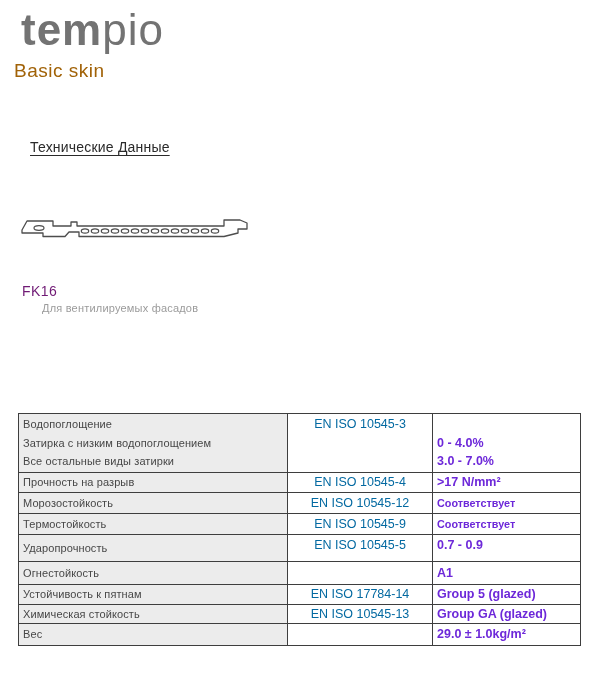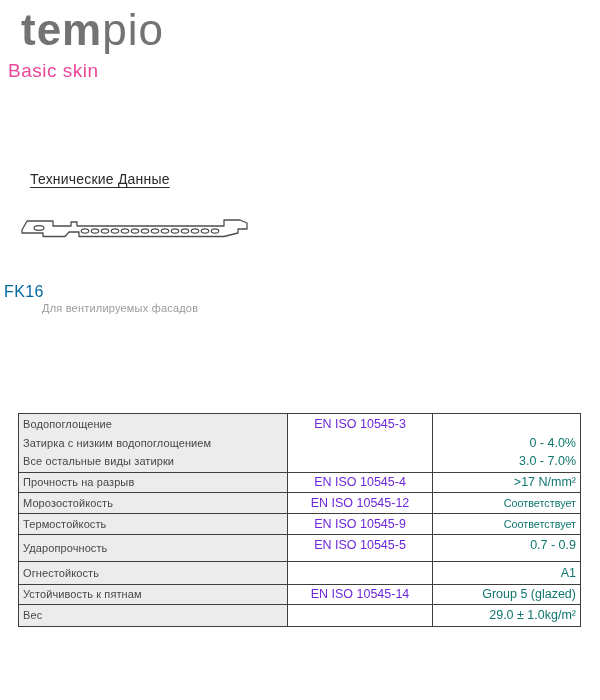--- a/index.html
+++ b/index.html
@@ -4,48 +4,48 @@
 <style>
   html,body{margin:0;padding:0;background:#ffffff;}
   #app{
     position:relative;width:600px;height:700px;background:#ffffff;overflow:hidden;
     font-family:"Liberation Sans","DejaVu Sans",sans-serif;color:#3c3c3c;
   }
   
   .logo{position:absolute;left:21px;top:6px;font-size:44px;line-height:1.1;color:#737373;letter-spacing:1px;white-space:nowrap;}
   .logo .lb{font-weight:700;}
   .logo .ll{font-weight:400;}
-  .subtitle{position:absolute;left:8px;top:60px;font-size:19px;color:#ec4899;letter-spacing:.5px;}
+  .subtitle{position:absolute;left:14px;top:60px;font-size:19px;color:#a16207;letter-spacing:.5px;}
   .section-title{
     position:absolute;left:30px;top:139px;font-size:14px;color:#2a2a2a;
-    text-decoration:underline;text-underline-offset:3px;letter-spacing:.2px;margin-top:32px;
+    text-decoration:underline;text-underline-offset:3px;letter-spacing:.2px;
   }
   
   .profile-wrap{position:absolute;left:19px;top:217px;width:232px;height:26px;}
   
-  .code{position:absolute;left:4px;top:283px;font-size:16px;color:#0369a1;letter-spacing:.4px;}
+  .code{position:absolute;left:22px;top:283px;font-size:14px;color:#701a75;letter-spacing:.4px;}
   .desc{position:absolute;left:22px;top:302px;font-size:11px;color:#9b9b9b;letter-spacing:.2px;margin-left:20px;}
   
   table.spec{
     position:absolute;left:18px;top:413px;width:562px;
     border-collapse:collapse;table-layout:fixed;
   }
   table.spec td{
     border:1.4px solid #3e3e3e;
     padding:1px 4px;
     vertical-align:middle;
     overflow:hidden;
   }
   td.prop{
     background:#ececec;
     font-size:11px;color:#474747;
     padding-left:12px;text-align:left;letter-spacing:.1px;
   }
-  td.std{font-size:12.5px;color:#6d28d9;text-align:center;}
-  td.val{font-size:12.5px;color:#0f766e;text-align:right;}
+  td.std{font-size:12.5px;color:#0369a1;text-align:center;}
+  td.val{font-size:12.5px;color:#6d28d9;text-align:left;font-weight:bold;}
   td .line{line-height:18.5px;min-height:18.5px;}
   .va-top{vertical-align:top !important;padding-top:3px !important;}
   .small-val{font-size:10.8px !important;color:#4a4a4a;}
   tr.r1{height:56px;margin-top:33px;} tr.r2{height:20px;margin-left:44px;} tr.r3{height:21px;} tr.r4{height:21px;}
   tr.r5{height:27px;} tr.r6{height:23px;margin-top:36px;} tr.r7{height:20px;} tr.r8{height:19px;}
   tr.r9{height:19px;} tr.r10{height:22px;margin-top:23px;}
 </style>
 </head>
 <body>
 
@@ -123,22 +123,27 @@
         <td class="std va-top">EN ISO 10545-5</td>
         <td class="val va-top">0.7 - 0.9</td>
       </tr>
       <tr class="r6">
         <td class="prop">Огнестойкость</td>
         <td class="std"></td>
         <td class="val">A1</td>
       </tr>
       <tr class="r7">
         <td class="prop">Устойчивость к пятнам</td>
-        <td class="std">EN ISO 10545-14</td>
+        <td class="std">EN ISO 17784-14</td>
         <td class="val">Group 5 (glazed)</td>
+      </tr>
+      <tr class="r8">
+        <td class="prop">Химическая стойкость</td>
+        <td class="std">EN ISO 10545-13</td>
+        <td class="val">Group GA (glazed)</td>
       </tr>
       <tr class="r10">
         <td class="prop">Вес</td>
         <td class="std"></td>
         <td class="val">29.0 ± 1.0kg/m²</td>
       </tr>
     </tbody>
   </table>
 
 </div>

